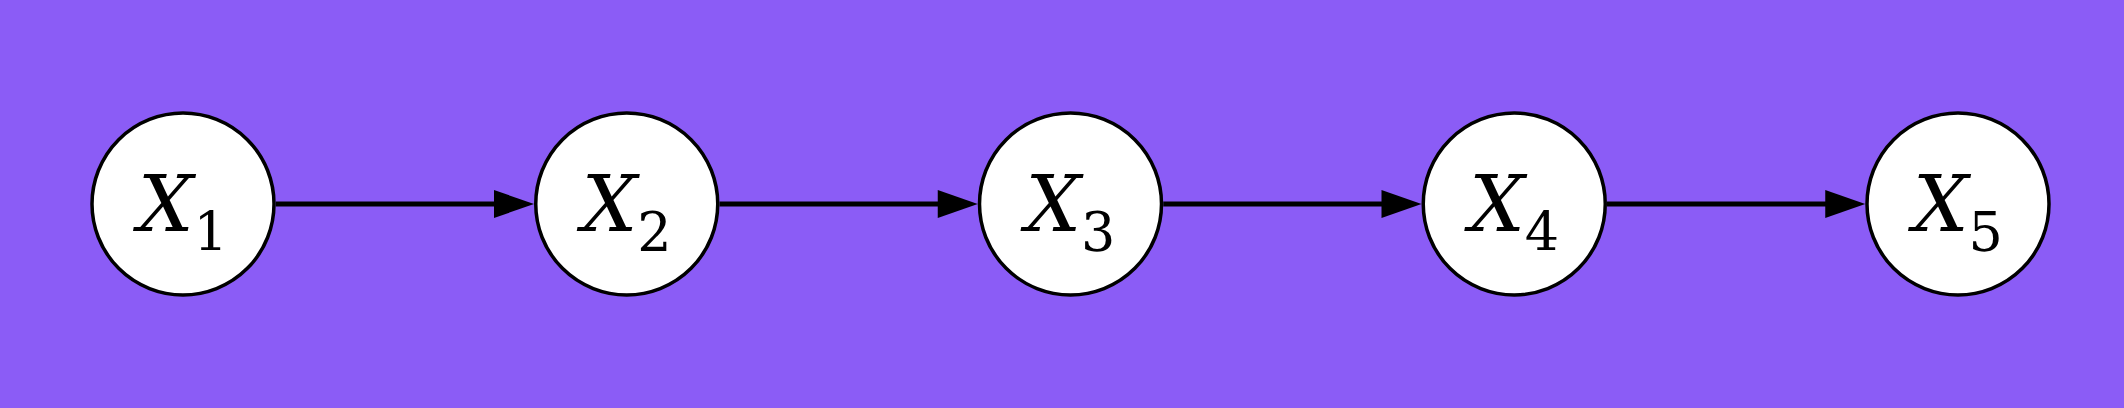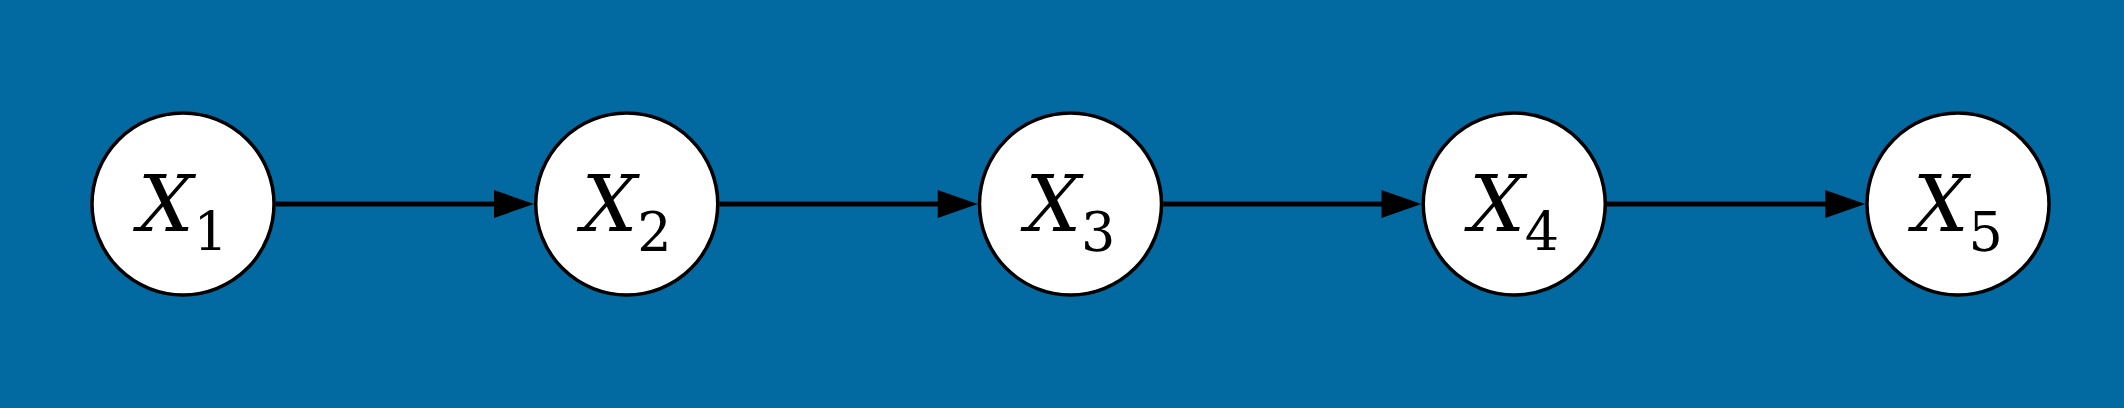--- a/index.html
+++ b/index.html
@@ -4,21 +4,21 @@
 <style>
   html, body {
     margin: 0;
     padding: 0;
     background: #ffffff;
   }
   .canvas {
     position: relative;
     width: 2124px;
     height: 408px;
-    background: #0369a1;
+    background: #8b5cf6;
     overflow: hidden;
     font-family: "DejaVu Serif", serif;
   }
   svg {
     display: block;
   }
   .node-label-main {
     font-family: "DejaVu Serif", serif;
     font-style: italic;
     font-size: 78px;

